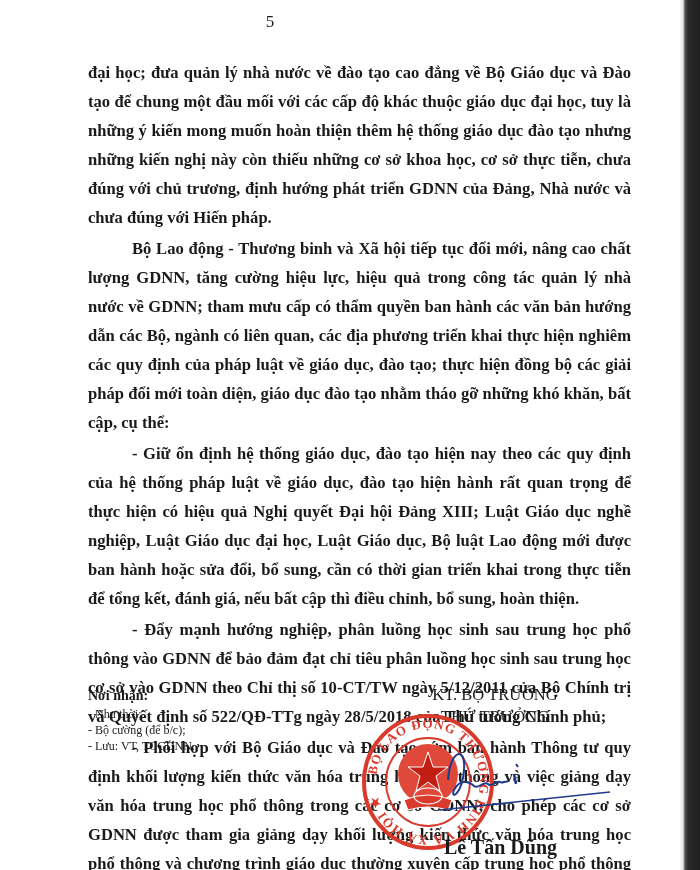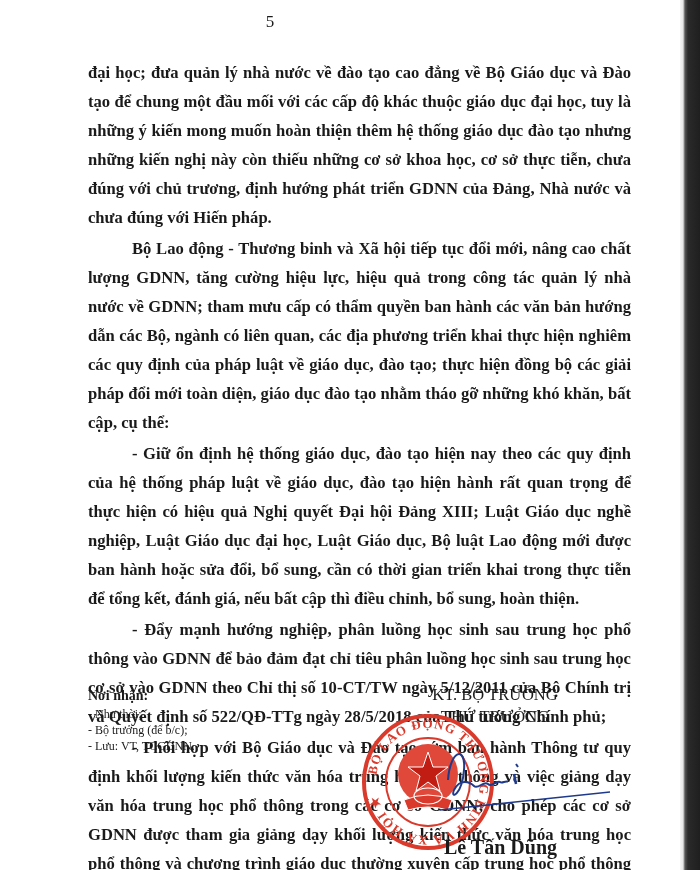--- a/index.html
+++ b/index.html
@@ -60,21 +60,21 @@
     <p>đại học; đưa quản lý nhà nước về đào tạo cao đẳng về Bộ Giáo dục và Đào tạo để chung một đầu mối với các cấp độ khác thuộc giáo dục đại học, tuy là những ý kiến mong muốn hoàn thiện thêm hệ thống giáo dục đào tạo nhưng những kiến nghị này còn thiếu những cơ sở khoa học, cơ sở thực tiễn, chưa đúng với chủ trương, định hướng phát triển GDNN của Đảng, Nhà nước và chưa đúng với Hiến pháp.</p>
     <p class="indent">Bộ Lao động - Thương binh và Xã hội tiếp tục đổi mới, nâng cao chất lượng GDNN, tăng cường hiệu lực, hiệu quả trong công tác quản lý nhà nước về GDNN; tham mưu cấp có thẩm quyền ban hành các văn bản hướng dẫn các Bộ, ngành có liên quan, các địa phương triển khai thực hiện nghiêm các quy định của pháp luật về giáo dục, đào tạo; thực hiện đồng bộ các giải pháp đổi mới toàn diện, giáo dục đào tạo nhằm tháo gỡ những khó khăn, bất cập, cụ thể:</p>
     <p class="bullet">- Giữ ổn định hệ thống giáo dục, đào tạo hiện nay theo các quy định của hệ thống pháp luật về giáo dục, đào tạo hiện hành rất quan trọng để thực hiện có hiệu quả Nghị quyết Đại hội Đảng XIII; Luật Giáo dục nghề nghiệp, Luật Giáo dục đại học, Luật Giáo dục, Bộ luật Lao động mới được ban hành hoặc sửa đổi, bổ sung, cần có thời gian triển khai trong thực tiễn để tổng kết, đánh giá, nếu bất cập thì điều chỉnh, bổ sung, hoàn thiện.</p>
     <p class="bullet">- Đẩy mạnh hướng nghiệp, phân luồng học sinh sau trung học phổ thông vào GDNN để bảo đảm đạt chỉ tiêu phân luồng học sinh sau trung học cơ sở vào GDNN theo Chỉ thị số 10-CT/TW ngày 5/12/2011 của Bộ Chính trị và Quyết định số 522/QĐ-TTg ngày 28/5/2018 của Thủ tướng Chính phủ;</p>
     <p class="bullet">- Phối hợp với Bộ Giáo dục và Đào tạo sớm ban hành Thông tư quy định khối lượng kiến thức văn hóa trung học phổ thông và việc giảng dạy văn hóa trung học phổ thông trong các cơ sở GDNN; cho phép các cơ sở GDNN được tham gia giảng dạy khối lượng kiến thức văn hóa trung học phổ thông và chương trình giáo dục thường xuyên cấp trung học phổ thông tại cơ sở GDNN.</p>
   </div>
 
   <div class="recipients">
     <div class="title">Nơi nhận:</div>
     <div>- Như thời;</div>
-    <div>- Bộ trưởng (để b/c);</div>
+    <div>- Bộ cường (để b/c);</div>
     <div>- Lưu: VT, TCGDNN.</div>
   </div>
 
   <div class="sign-block">
     <div class="l1">KT. BỘ TRƯỞNG</div>
     <div class="l2">THỨ TRƯỞNG</div>
   </div>
 
   <svg class="stamp" viewBox="0 0 136 140">
     <defs>

